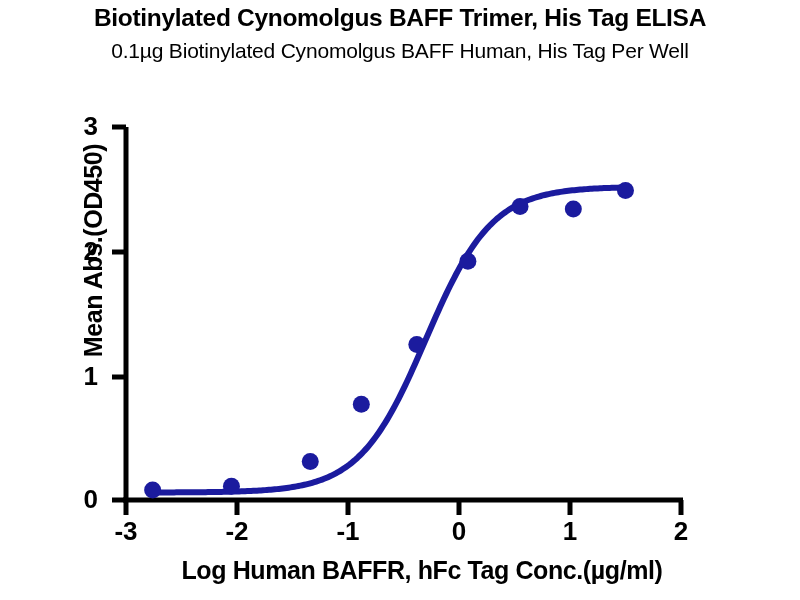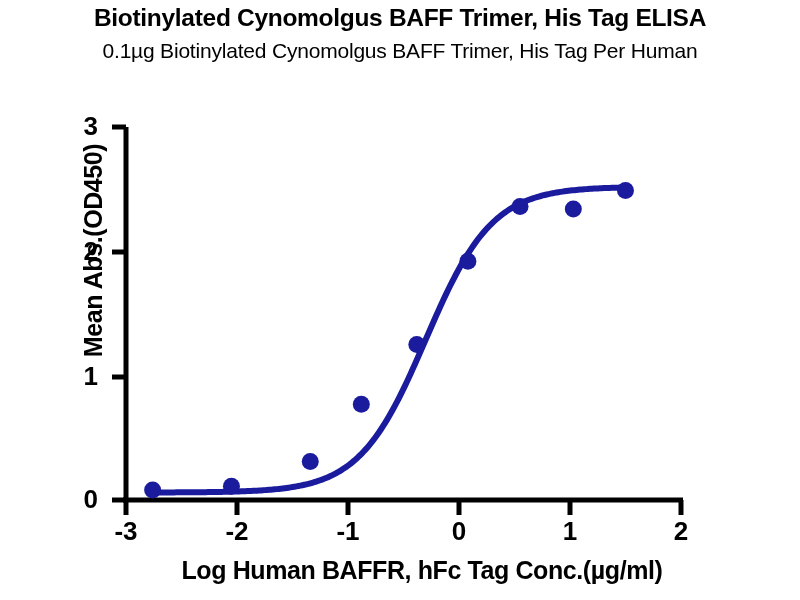--- a/index.html
+++ b/index.html
@@ -99,21 +99,21 @@
     height: 600px;
   }
 </style>
 </head>
 <body>
 
 <div id="figure">
 
   <div class="title-block">
     <div class="chart-title">Biotinylated Cynomolgus BAFF Trimer, His Tag ELISA</div>
-    <div class="chart-subtitle">0.1µg Biotinylated Cynomolgus BAFF Trimer, His Tag Per Human</div>
+    <div class="chart-subtitle">0.1µg Biotinylated Cynomolgus BAFF Human, His Tag Per Well</div>
   </div>
 
   <div class="plot-area">
 
     <svg class="canvas" viewBox="0 0 800 600">
       <g>
         <line x1="126" y1="127" x2="126" y2="500" stroke="#000000" stroke-width="5"></line>
         <line x1="123" y1="500" x2="683" y2="500" stroke="#000000" stroke-width="5"></line>
 
         <line x1="112" y1="127" x2="126" y2="127" stroke="#000000" stroke-width="5"></line>

